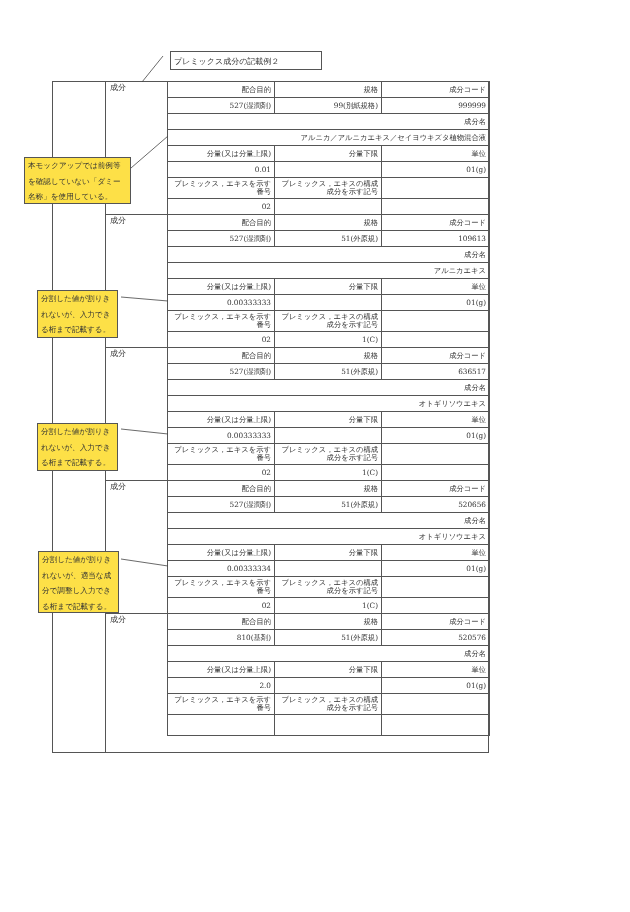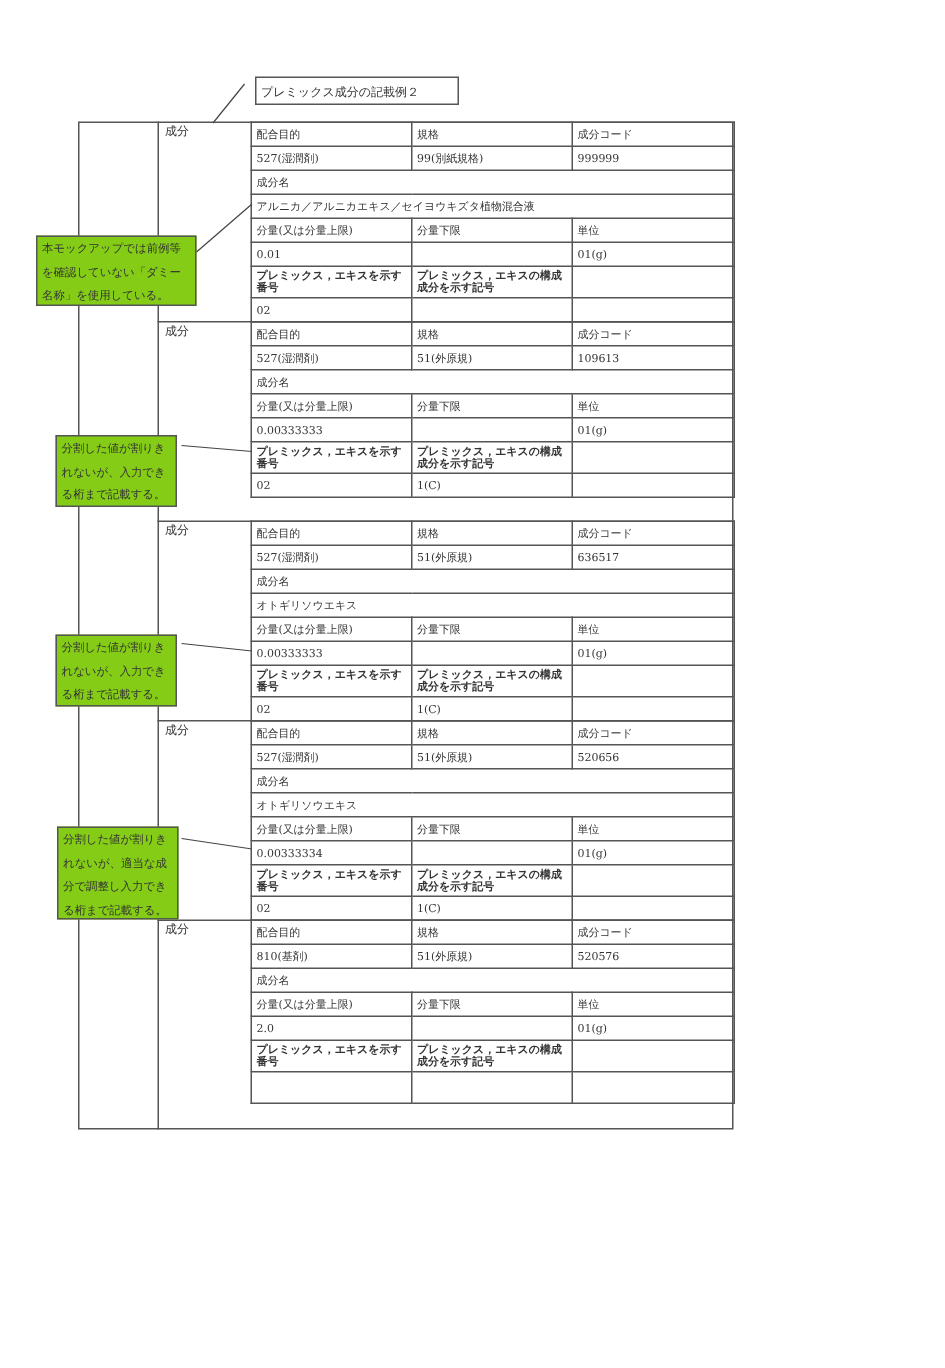--- a/index.html
+++ b/index.html
@@ -1,31 +1,31 @@
 <!DOCTYPE html>
 <html><head>
 <meta charset="utf-8">
 <style>
   html, body { margin: 0; padding: 0; background: #ffffff; }
   body { width: 630px; height: 912px; position: relative; overflow: hidden;
          font-family: "DejaVu Serif", "Liberation Serif", serif; color: #333; }
   .abs { position: absolute; }
-  .title-box { left: 170px; top: 51px; width: 136px; height: 19px; border: 1px solid #555;
+  .title-box { left: 170px; top: 51px; width: 152px; height: 19px; border: 1px solid #555;
                font-size: 8px; line-height: 19px; padding-left: 3px; box-sizing: border-box; }
   .outer { left: 52px; top: 81px; width: 437px; height: 672px; border: 1px solid #555; box-sizing: border-box; }
   .vline { position: absolute; width: 0; border-left: 1px solid #555; }
   .block { position: absolute; left: 105px; width: 384px; }
   .block-label { position: absolute; left: 5px; top: 1px; font-size: 8px; }
   .block-top { position: absolute; left: 0; top: 0; width: 384px; height: 0; border-top: 1px solid #555; }
-  table.grid { position: absolute; left: 62px; top: 0; width: 322px; border-collapse: collapse; table-layout: fixed; }
+  table.grid { position: absolute; left: 62px; top: 0; width: 322px; border-collapse: collapse; table-layout: fixed; text-align: right; }
   table.grid td { border: 1px solid #555; font-size: 7.3px; padding: 0 3px; vertical-align: middle; height: 15px;
                   line-height: 9px; overflow: hidden; white-space: nowrap; }
-  table.grid td.wrap { white-space: normal; height: 20px; line-height: 8.5px; font-weight: bold; }
+  table.grid td.wrap { white-space: normal; height: 20px; line-height: 8.5px; }
   table.grid td.empty-tall { height: 20px; }
-  .callout { position: absolute; border: 1px solid #555; background: #84cc16; font-size: 7.6px;
+  .callout { position: absolute; border: 1px solid #555; background: #fde047; font-size: 7.6px;
              line-height: 15.5px; padding: 0 3px; box-sizing: border-box; z-index: 3; }
   svg.lines { position: absolute; left: 0; top: 0; z-index: 2; pointer-events: none; }
 </style>
 </head>
 <body>
 
 <div class="abs title-box">プレミックス成分の記載例２</div>
 
 <div class="abs outer"></div>
 <div class="vline" style="left:105px; top:81px; height:672px;"></div>
@@ -96,20 +96,23 @@
         <td>規格</td>
         <td>成分コード</td>
       </tr>
       <tr>
         <td>527(湿潤剤)</td>
         <td>51(外原規)</td>
         <td>109613</td>
       </tr>
       <tr>
         <td colspan="3">成分名</td>
+      </tr>
+      <tr>
+        <td colspan="3">アルニカエキス</td>
       </tr>
       <tr>
         <td>分量(又は分量上限)</td>
         <td>分量下限</td>
         <td>単位</td>
       </tr>
       <tr>
         <td>0.00333333</td>
         <td></td>
         <td>01(g)</td>

